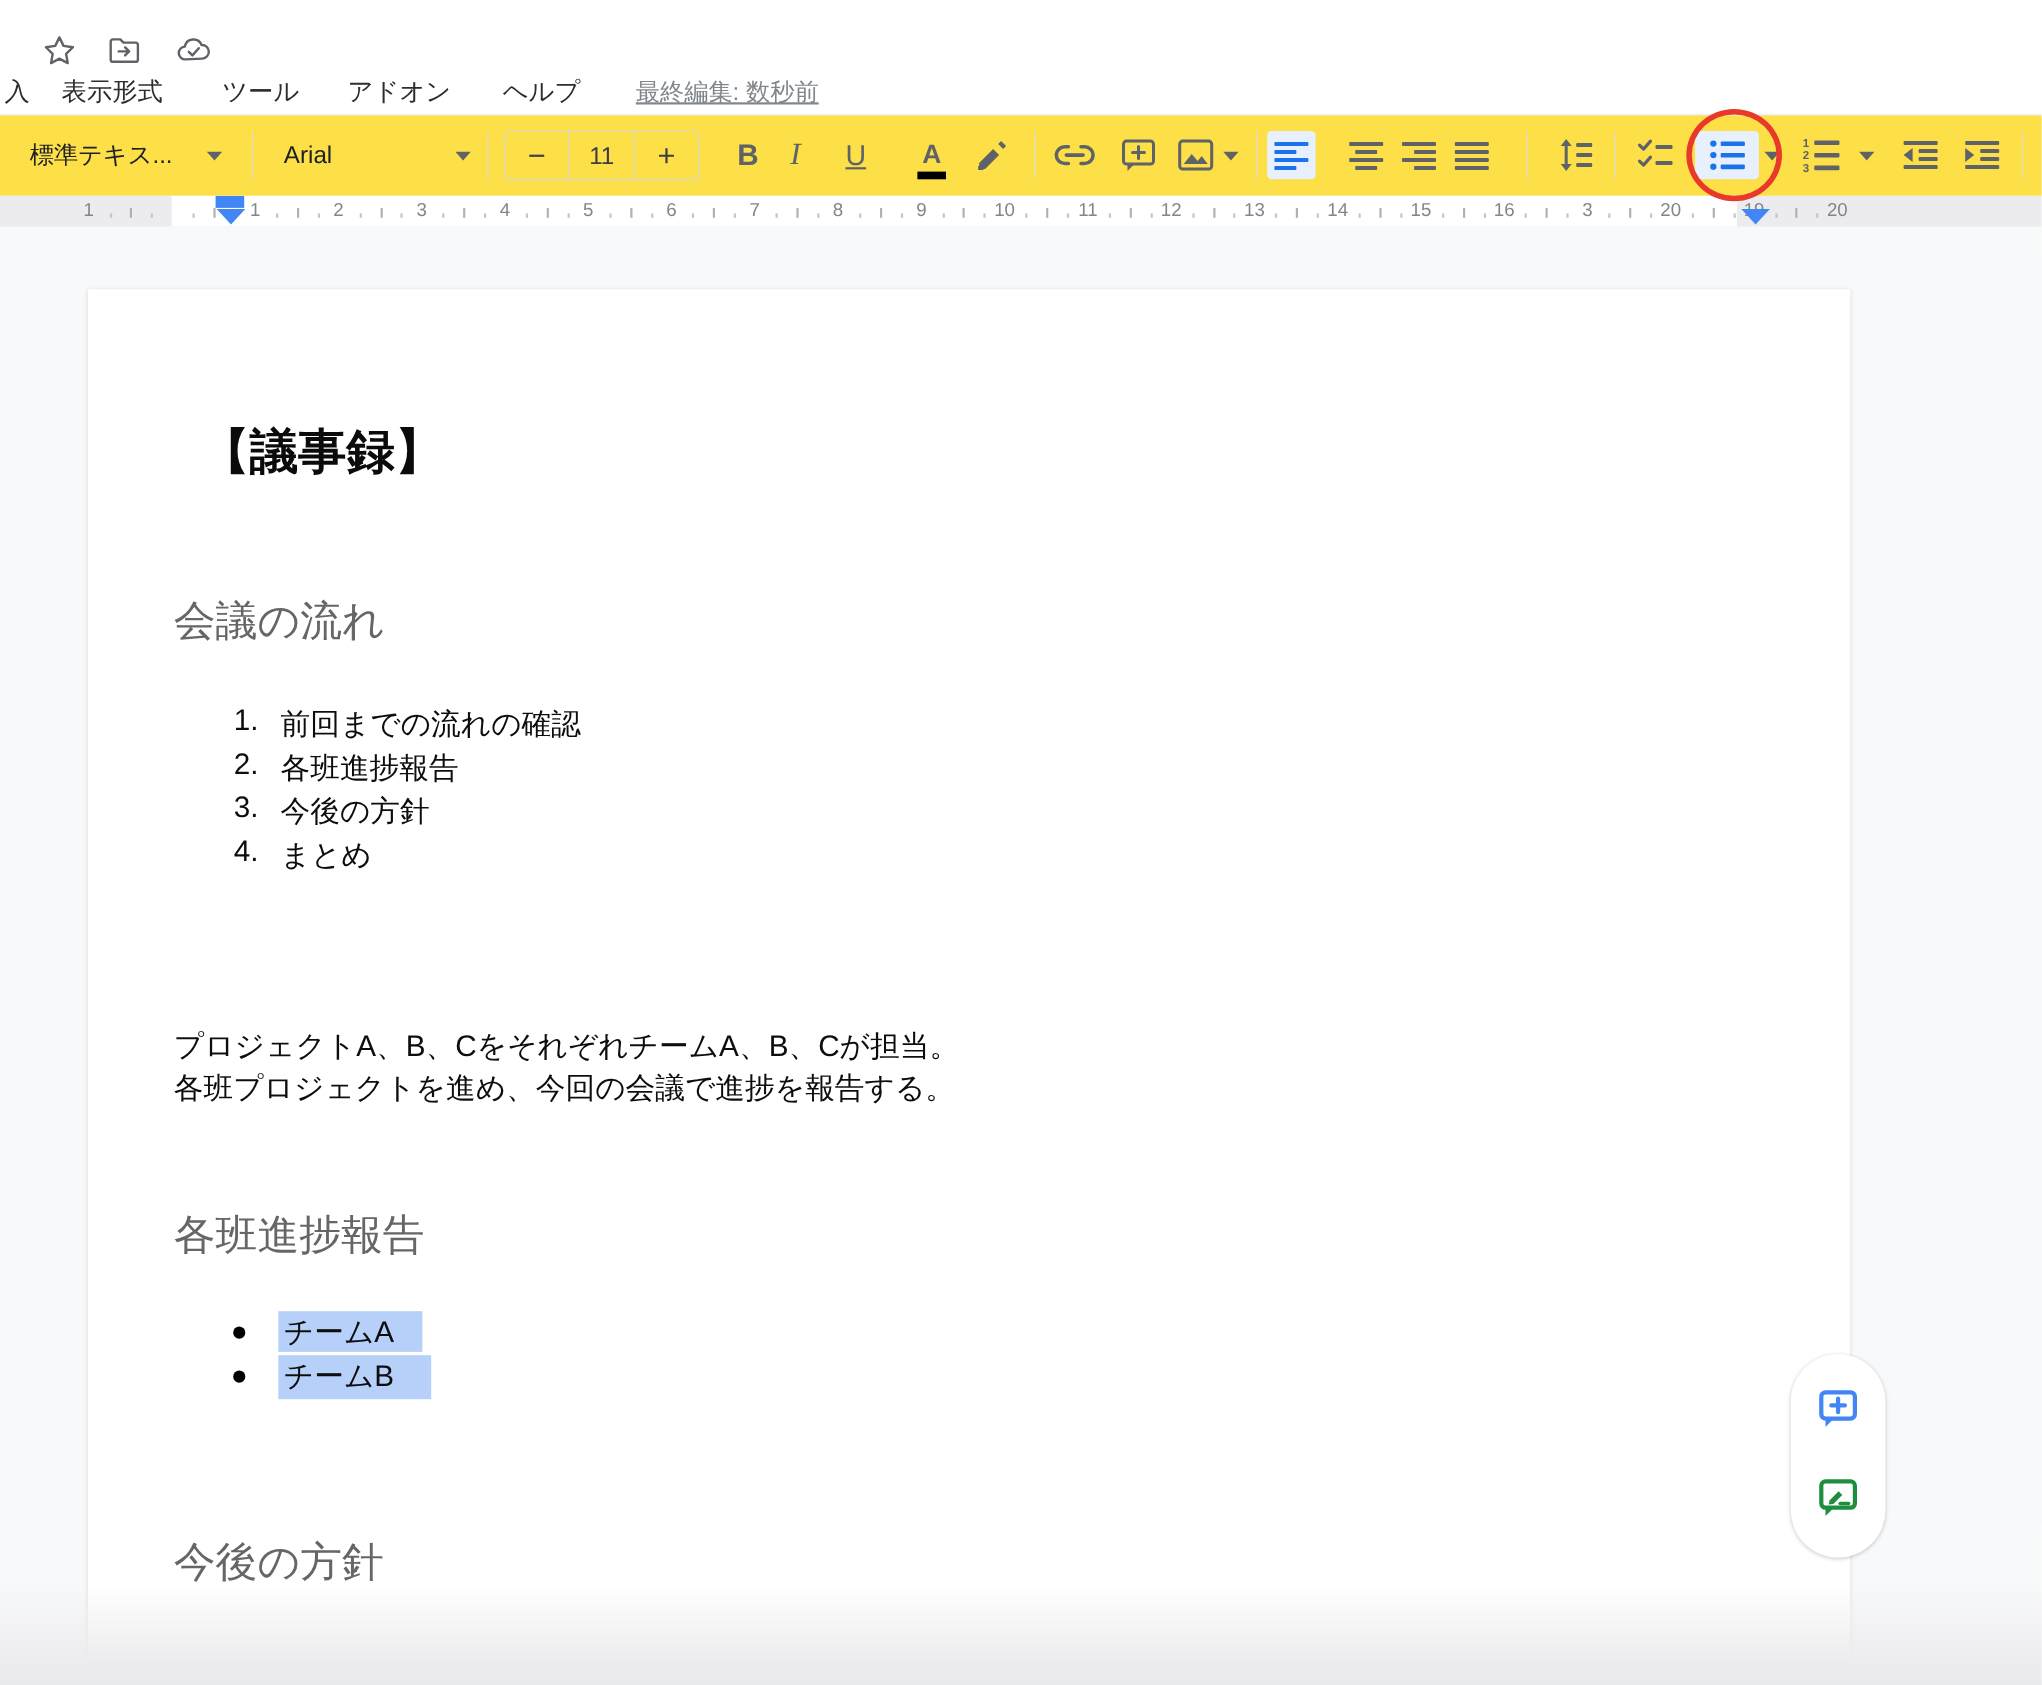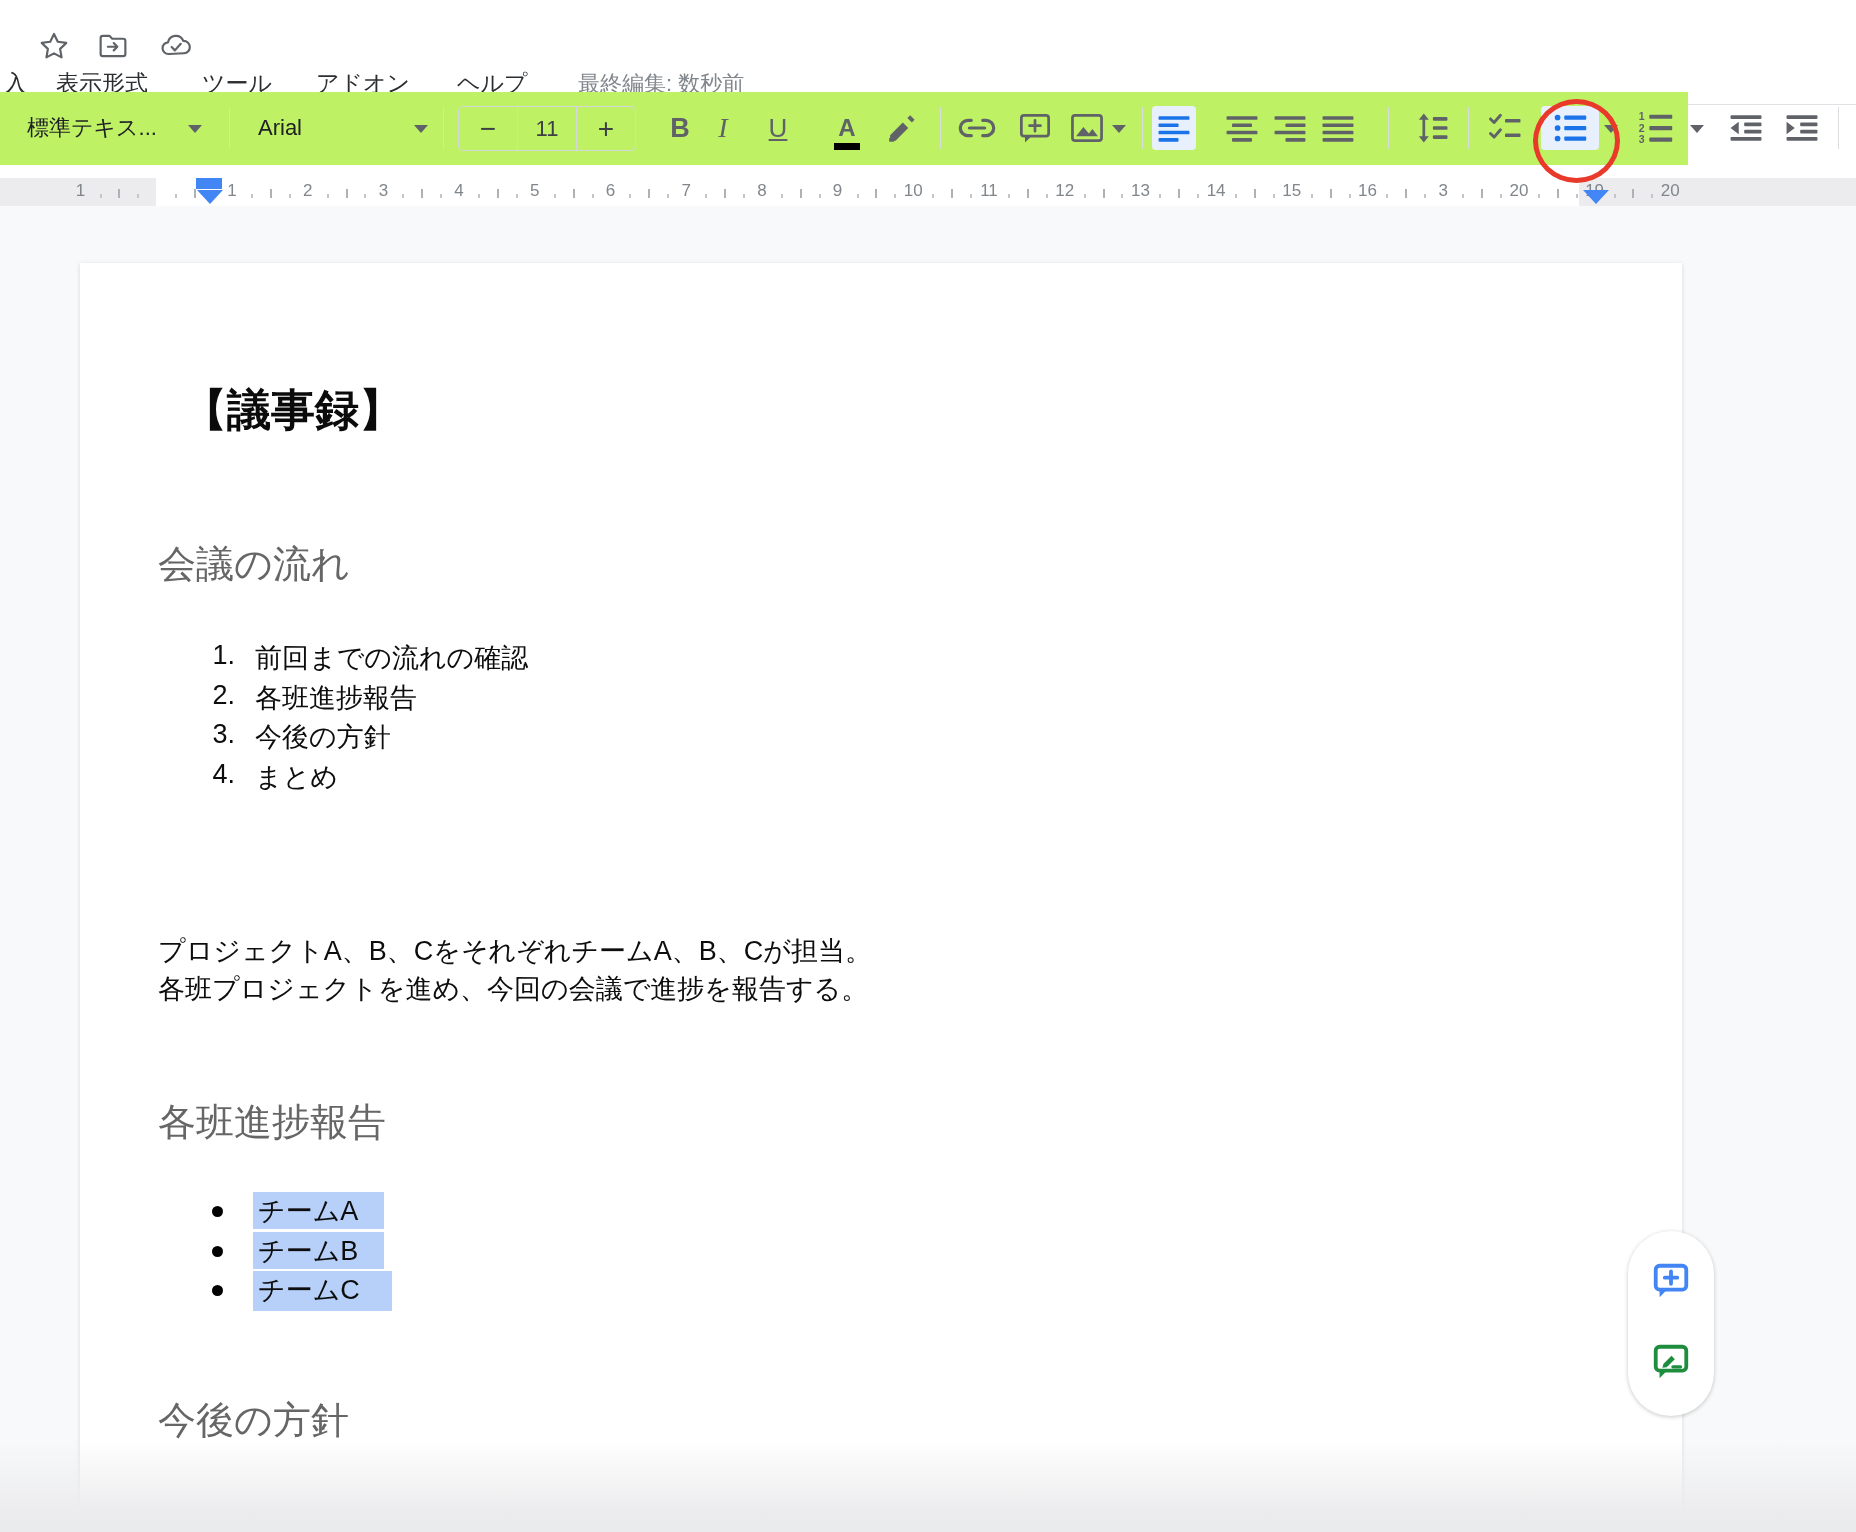--- a/index.html
+++ b/index.html
@@ -9,21 +9,21 @@
   
   .topchrome { position:absolute; left:0; top:0; width:1856px; height:206px; background:#fff; z-index:3; }
   .quickrow { position:absolute; left:0; top:0; height:60px; width:100%; }
   .qicon { position:absolute; top:30px; width:32px; height:32px; cursor:pointer; }
   .menurow { position:absolute; left:0; top:62px; height:42px; width:100%; }
   .menuitem { position:absolute; top:6px; font-size:23px; color:#2b2e31; white-space:nowrap; cursor:pointer; }
   .lastedit { position:absolute; top:7px; left:578px; font-size:22px; color:#80868b; text-decoration:underline; cursor:pointer; white-space:nowrap; }
   .chromediv { position:absolute; left:0; top:104px; width:100%; height:1px; background:#dfe1e5; }
 
   
-  .toolbar { position:absolute; left:0; top:92px; width:1688px; height:73px; background:#bef264; }
+  .toolbar { position:absolute; left:0; top:105px; width:1856px; height:73px; background:#fde047; }
   .tbtn { position:absolute; top:14px; width:44px; height:44px; display:flex; align-items:center; justify-content:center; border-radius:4px; cursor:pointer; }
   .tbtn.active { background:#e8f0fe; }
   .tsep { position:absolute; top:15px; width:1px; height:42px; background:#dadce0; }
   .ddtext { position:absolute; top:14px; height:44px; display:flex; align-items:center; font-size:22px; color:#202124; cursor:pointer; white-space:nowrap; }
   .caret { position:absolute; width:0; height:0; border-left:7px solid transparent; border-right:7px solid transparent; border-top:8px solid #5f6368; top:33px; cursor:pointer; }
   .sizebox { position:absolute; left:458px; top:14px; width:178px; height:45px; border:1px solid #d5d8db; border-radius:5px; display:flex; }
   .sizebox .cell { flex:1; display:flex; align-items:center; justify-content:center; color:#3c4043; cursor:pointer; }
   .sizebox .cell + .cell { border-left:1px solid #d5d8db; }
   .glyphB { font-weight:700; font-size:27px; color:#5f6368; }
   .glyphI { font-family:"Liberation Serif","DejaVu Serif",serif; font-style:italic; font-size:28px; color:#5f6368; }
@@ -444,25 +444,20 @@
       <div class="ulrow">
         <span class="ulhl"></span>
         <span class="uldot"></span>
         <span class="ultext bodytext">チームA</span>
       </div>
       <div class="ulrow">
         <span class="ulhl"></span>
         <span class="uldot"></span>
         <span class="ultext bodytext">チームB</span>
       </div>
-      <div class="ulrow">
-        <span class="ulhl"></span>
-        <span class="uldot"></span>
-        <span class="ultext bodytext">チームC</span>
-      </div>
     </div>
 
     <div class="h2" style="top:1132px;">今後の方針</div>
   </div>
 </div>
 
 <div class="sidepill">
   <div class="pillbtn" style="top:29px;">
     <span>
       <svg width="42" height="42" viewBox="0 0 44 44">

